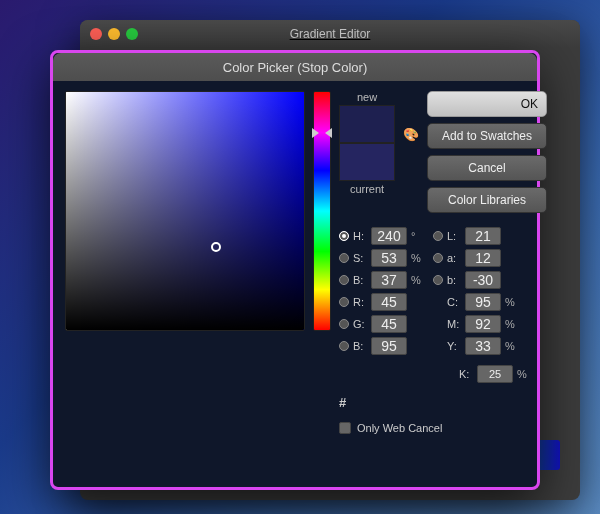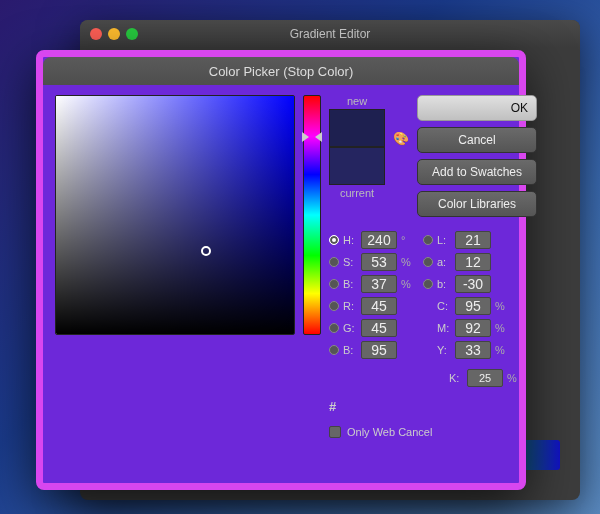--- a/index.html
+++ b/index.html
@@ -27,20 +27,21 @@
       box-shadow: 0 10px 40px rgba(0,0,0,0.6);
     }
     .gradient-editor-titlebar {
       height: 28px;
       background: linear-gradient(to bottom, #4a4a4a, #3c3c3c);
       border-radius: 8px 8px 0 0;
       display: flex;
       align-items: center;
       justify-content: center;
       position: relative;
+      text-decoration: underline;
     }
     .traffic-lights {
       position: absolute;
       left: 10px;
       display: flex;
       gap: 6px;
     }
     .traffic-light {
       width: 12px;
       height: 12px;
@@ -51,27 +52,27 @@
     .tl-max { background: #27c93f; }
     .gradient-editor-title {
       color: #ccc;
       font-size: 12px;
     }
 
     
     .color-picker-dialog {
       position: absolute;
       top: 50px;
-      left: 36px;
+      left: 50px;
       width: 490px;
       height: 440px;
-      background: #6d28d9;
+      background: #0f172a;
       border-radius: 8px;
       box-shadow: 0 15px 50px rgba(0,0,0,0.7);
-      border: 7px solid #d946ef;
+      border: 3px solid #d946ef;
     }
     .cp-titlebar {
       height: 28px;
       background: linear-gradient(to bottom, #5a5a5a, #4e4e4e);
       border-radius: 8px 8px 0 0;
       display: flex;
       align-items: center;
       justify-content: center;
     }
     .cp-title {
@@ -393,22 +394,22 @@
             <div class="swatch-current"></div>
             <div class="current-label">current</div>
           </div>
 
           <div style="position:relative; width:16px;">
             <span style="font-size:13px; color:#aaa; position:absolute; top:36px; left:0;">🎨</span>
           </div>
 
           <div class="buttons-area">
             <button class="btn btn-ok">OK</button>
+            <button class="btn">Add to Swatches</button>
             <button class="btn">Cancel</button>
-            <button class="btn">Add to Swatches</button>
             <button class="btn">Color Libraries</button>
           </div>
         </div>
 
         <div class="color-values">
 
           <div class="values-col">
             <div class="value-row">
               <div class="radio-btn selected"></div>
               <span class="value-label">H:</span>

